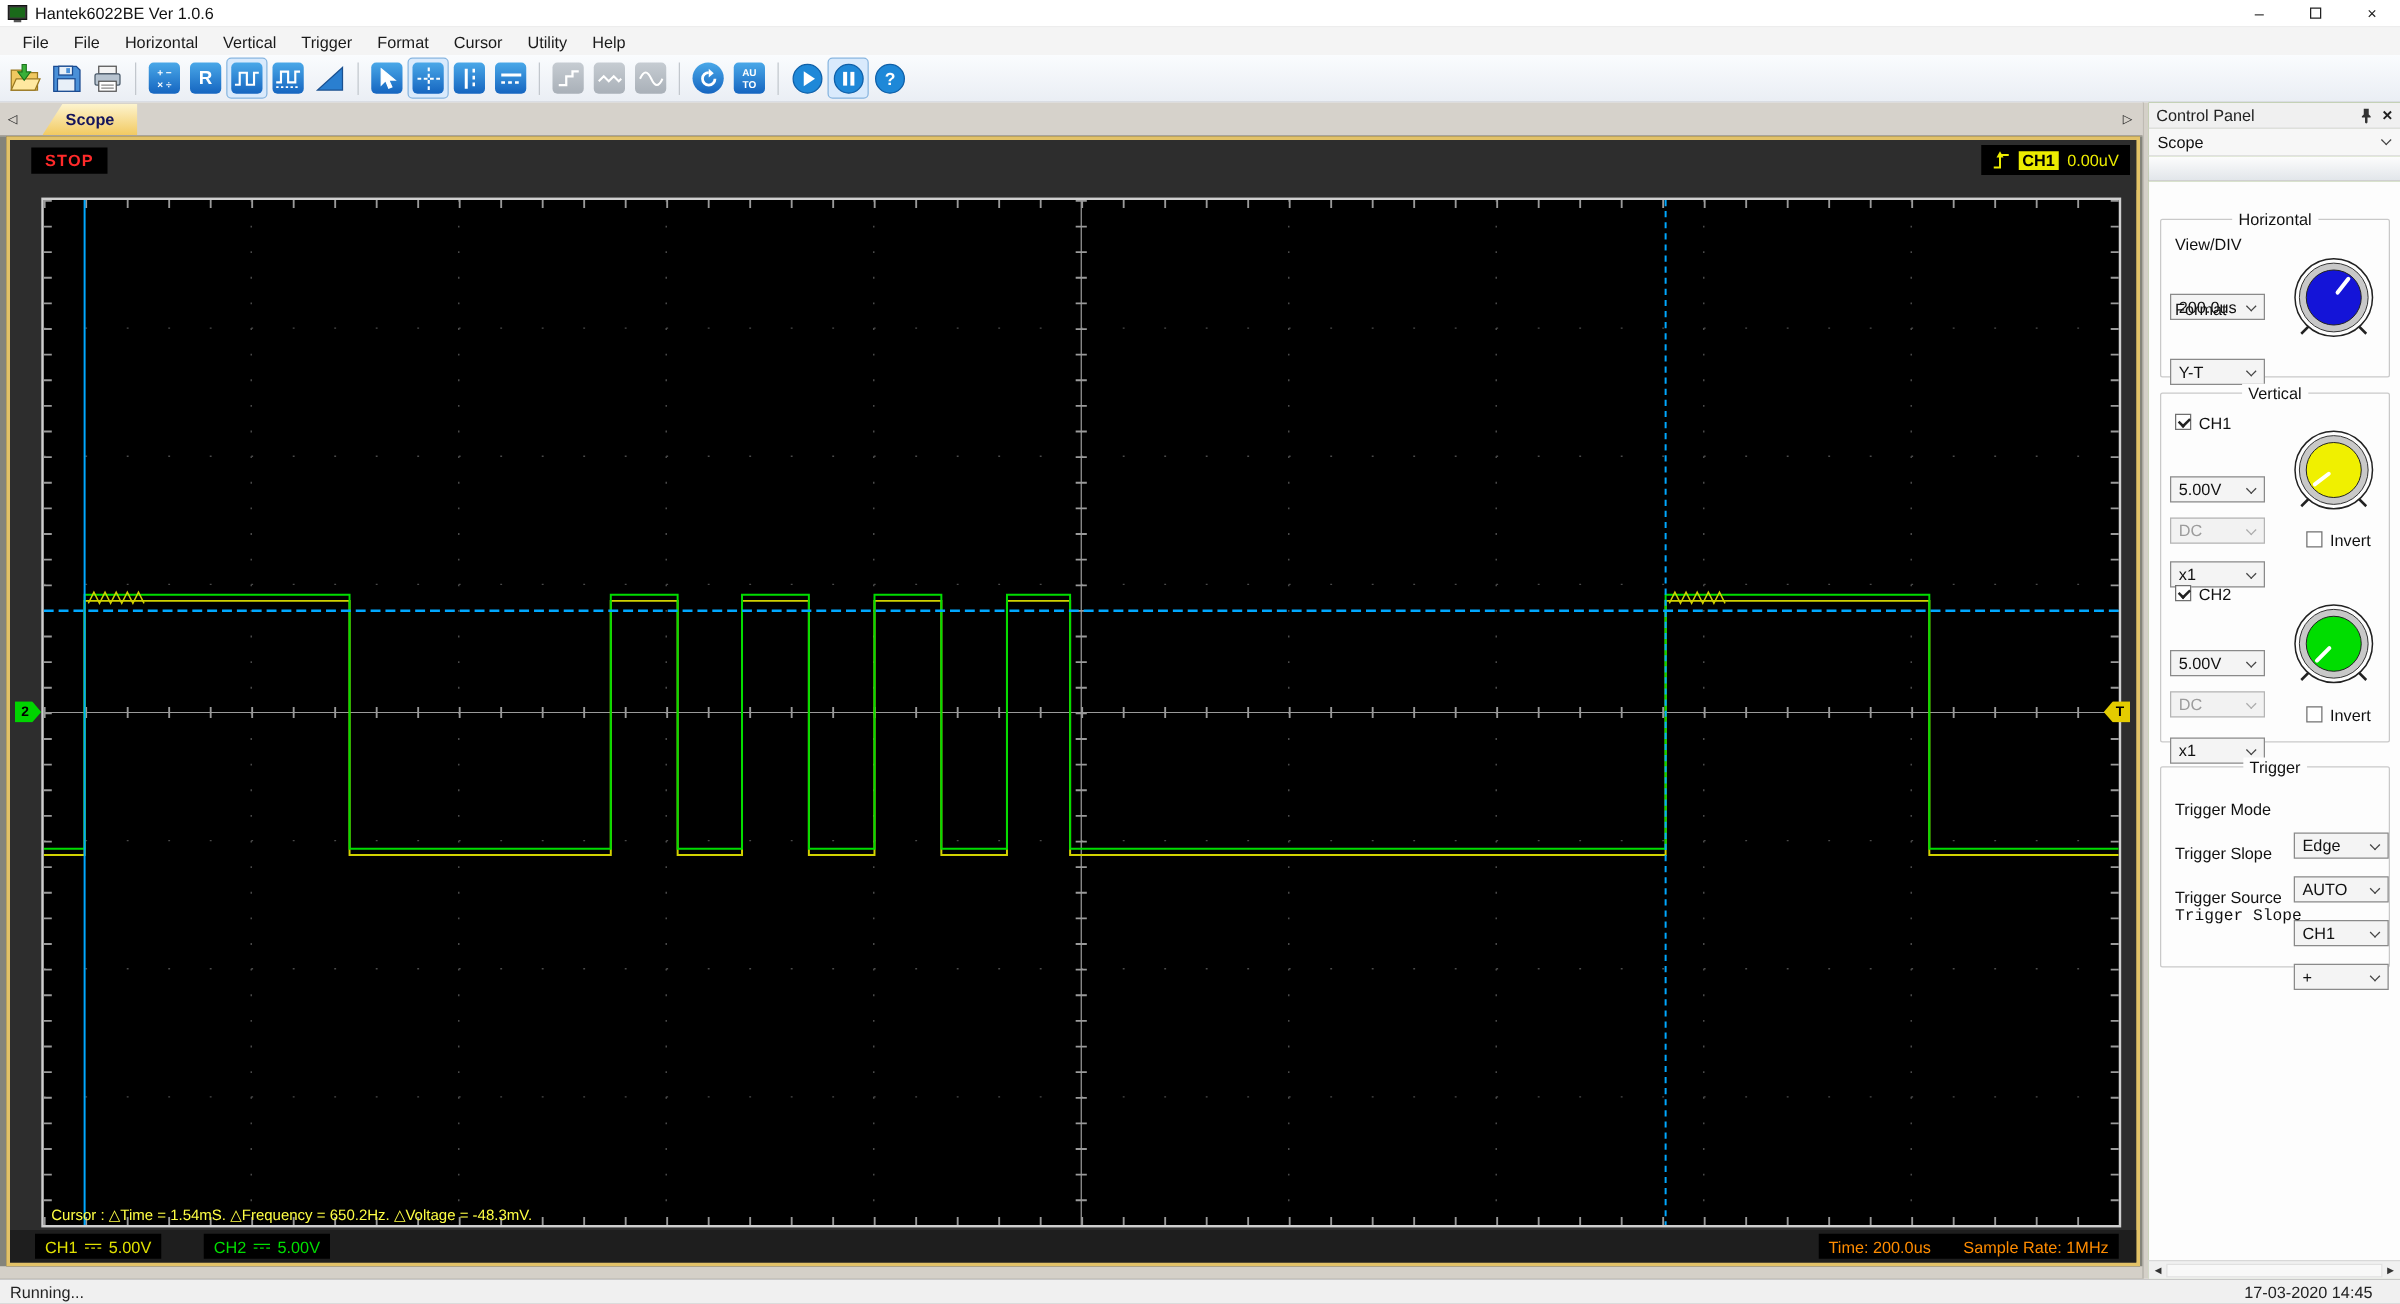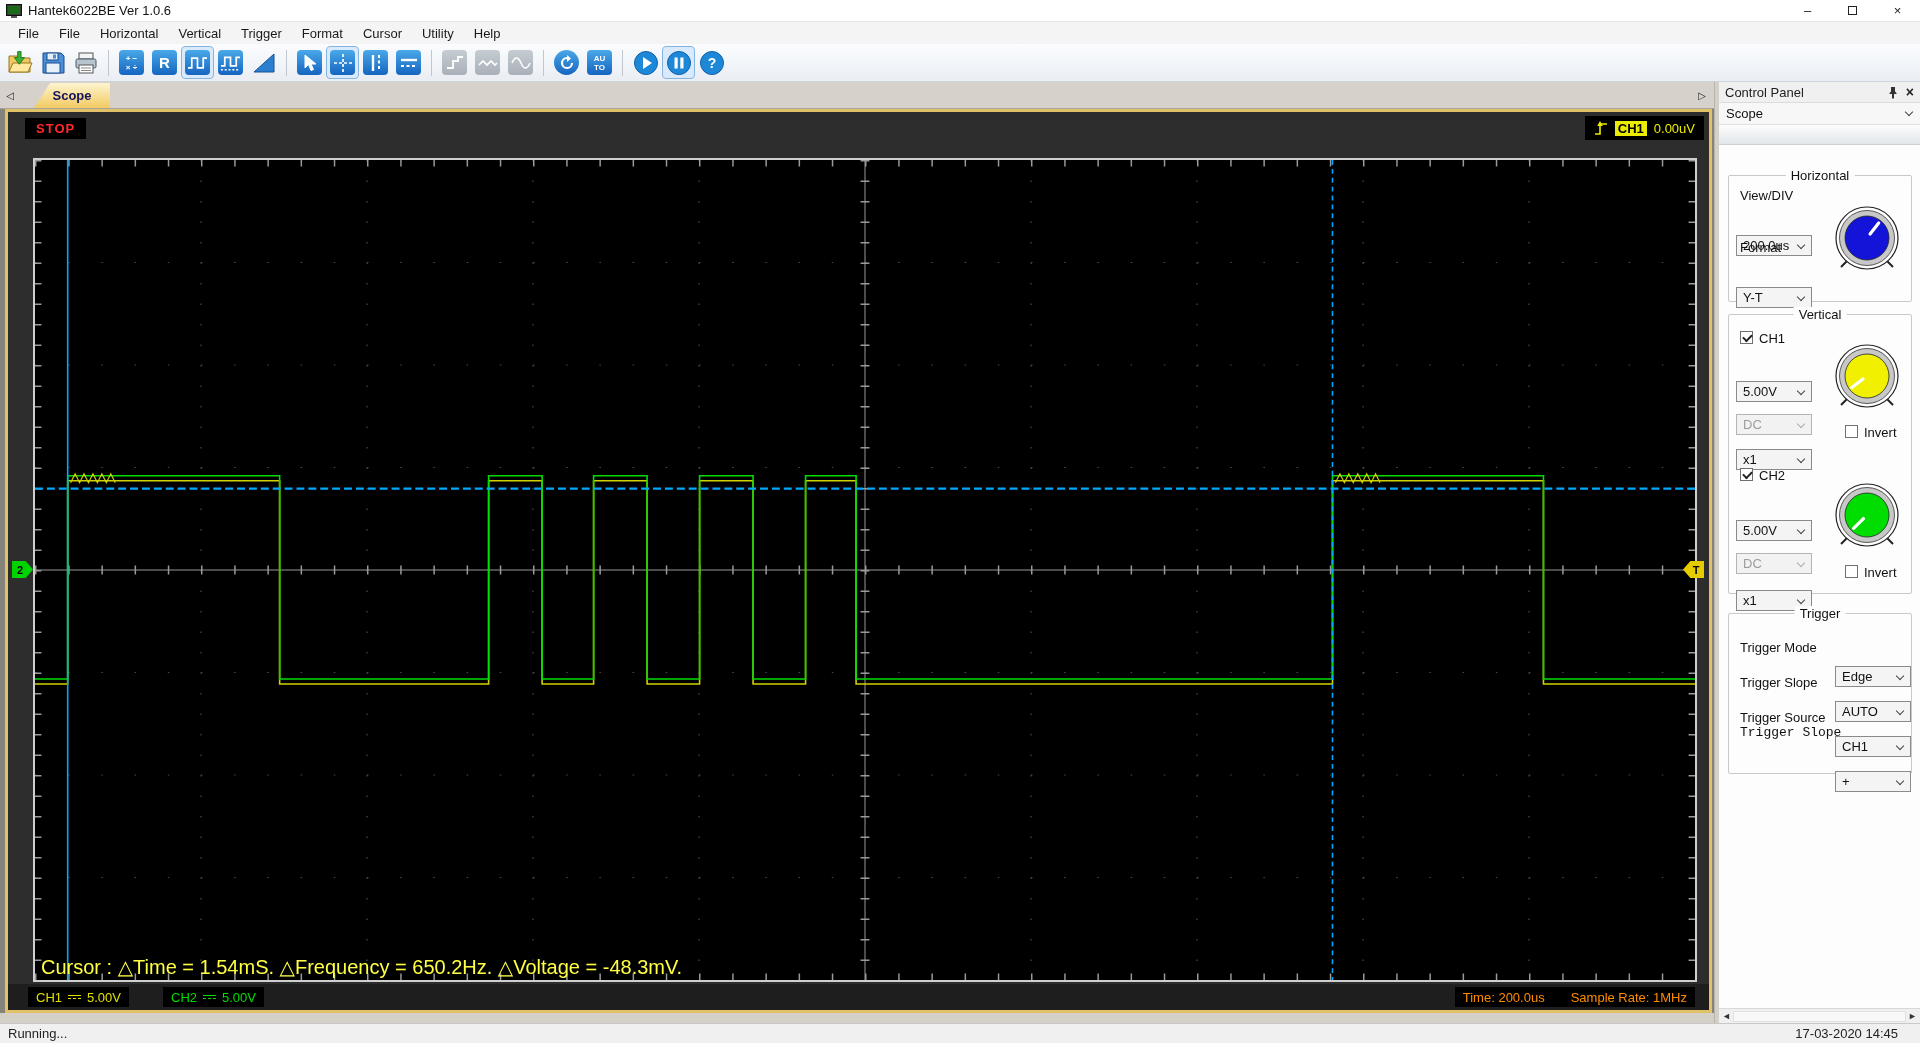--- a/index.html
+++ b/index.html
@@ -46,21 +46,21 @@
   .ws-bottom-strip { position:absolute; left:0; right:0; bottom:0; height:10px; background:#d4d0c8; }
   .scope-window { position:absolute; left:5px; top:0; width:1707px; height:904px; border:3px solid #e2c268; background:#2d2d2d; }
   .scope-header { position:absolute; top:0; left:0; right:0; height:40px; background:#2d2d2d;padding-left:14px; }
   .stop-btn { position:absolute; left:17px; top:6px; background:#000; color:#ff2a2a; font-size:13px; font-weight:bold; letter-spacing:1px; padding:3px 11px; }
   .trig-box { position:absolute; right:5px; top:4px; height:24px; background:#000; display:flex; align-items:center; gap:7px; padding:0 9px; }
   .trig-ch { background:#ecec00; color:#000; font-size:13px; font-weight:bold; padding:0 3px; }
   .trig-val { color:#ecec00; font-size:13px; }
 
   .display { position:absolute; left:25px; top:46px; right:12px; bottom:28px; background:#000; border:2px solid #cfcfcf; }
   .display svg.plot { position:absolute; inset:0; width:100%; height:100%; }
-  .cursor-readout { position:absolute; left:6px; bottom:1px; color:#ffff44; font-size:20px; white-space:nowrap; }
+  .cursor-readout { position:absolute; left:6px; bottom:1px; color:#ffff44; font-size:12px; white-space:nowrap; }
   .marker { position:absolute; width:21px; height:17px; display:flex; align-items:center; justify-content:center; font-size:11px; font-weight:bold; color:#000; }
   .marker.ch2 { left:-23px; top:calc(50% - 9px); background:#00d400; clip-path:polygon(0 0,65% 0,100% 50%,65% 100%,0 100%); padding-right:5px; }
   .marker.trig { right:-9px; top:calc(50% - 9px); background:#e4cc00; clip-path:polygon(100% 0,35% 0,0 50%,35% 100%,100% 100%); padding-left:5px; }
 
   .scope-footer { position:absolute; left:0; right:0; bottom:0; height:26px; background:#1e1e1e; }
   .badge { position:absolute; top:3px; height:20px; background:#000; display:flex; align-items:center; gap:6px; padding:0 8px; font-size:13px; }
   .badge.b-ch1 { left:20px; color:#e0e000; }
   .badge.b-ch2 { left:155px; color:#00dd00; }
   .badge.b-time { right:14px; color:#ff8c00; gap:26px;justify-content:center; }
   .dcsym { display:inline-flex; flex-direction:column; gap:2px; width:13px; }

